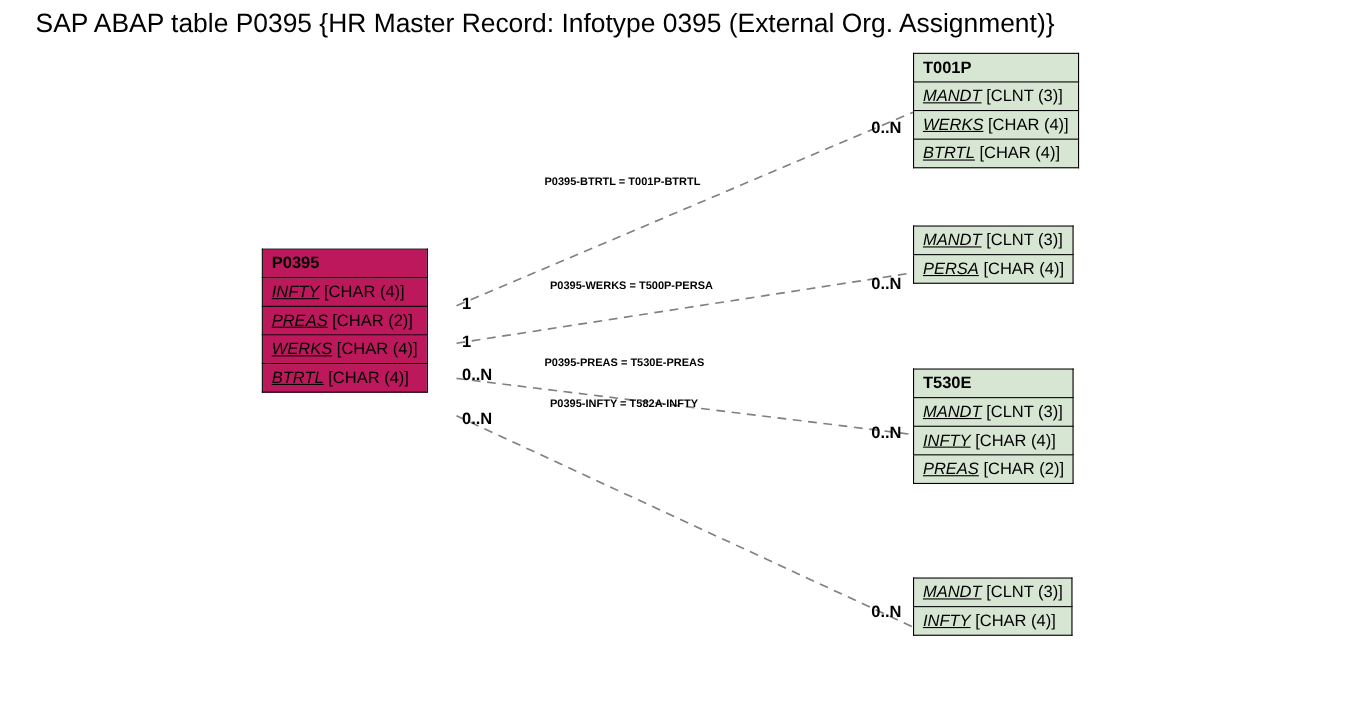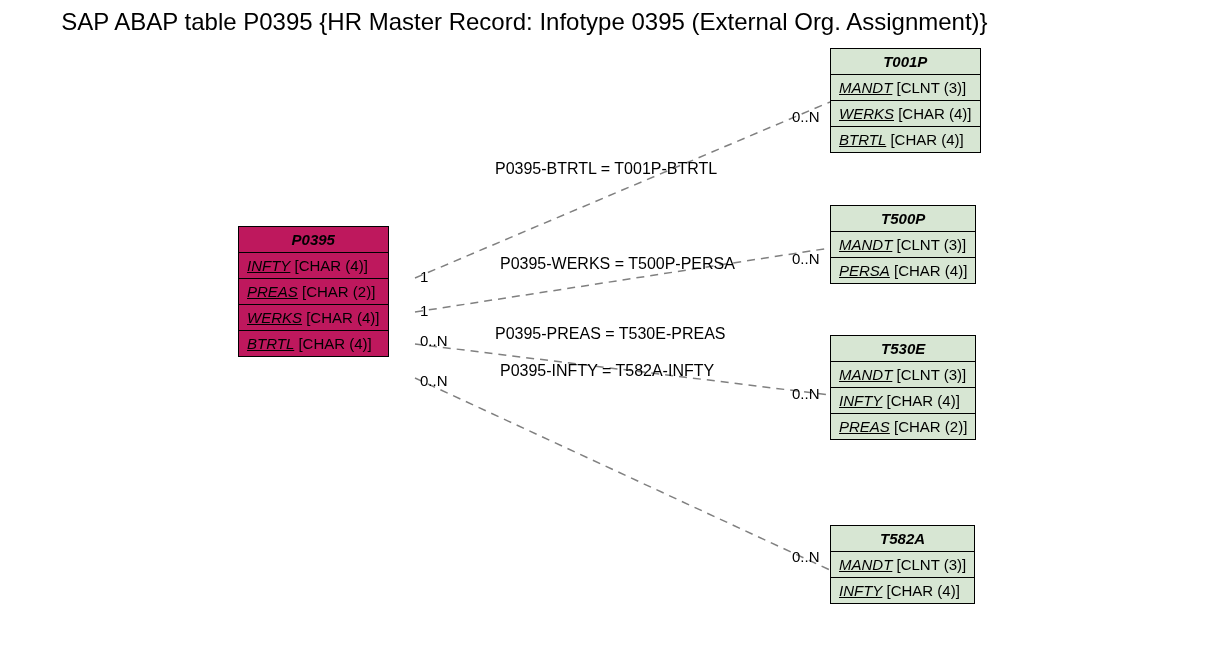--- a/index.html
+++ b/index.html
@@ -13,37 +13,35 @@
     overflow: hidden;
   }
   .title {
     position: absolute;
     top: 8px;
     left: 0;
     width: 991px;
     text-align: center;
     font-size: 24px;
     font-family: Arial, sans-serif;
-    padding-left: 29px;
   }
   .entity {
     position: absolute;
     border-collapse: collapse;
   }
   .entity th, .entity td {
     border: 1px solid #000;
     padding: 4px 8px;
     font-size: 15px;
     white-space: nowrap;
     text-align: left;
   }
   .entity th {
-    text-align: center;
+    text-align: left;
     font-weight: bold;
-    font-style: italic;
   }
   .main-entity th, .main-entity td {
     background: #be185d;
   }
   .ref-entity th, .ref-entity td {
     background: #d7e6d3;
   }
   .field-name {
     font-style: italic;
     text-decoration: underline;
@@ -51,25 +49,27 @@
   .svg-layer {
     position: absolute;
     top: 0;
     left: 0;
     width: 1223px;
     height: 650px;
     pointer-events: none;
   }
   .rel-label {
     position: absolute;
-    font-size: 16px;
+    font-size: 10px;
+    font-weight: bold;
   }
   .card-label {
     position: absolute;
     font-size: 15px;
+    font-weight: bold;
   }
 </style>
 </head>
 <body>
 
 <div class="title">SAP ABAP table P0395 {HR Master Record: Infotype 0395 (External Org. Assignment)}</div>
 
 <svg class="svg-layer">
   <line x1="415" y1="278" x2="830" y2="102" stroke="#808080" stroke-width="1.5" stroke-dasharray="8,6"></line>
   <line x1="415" y1="312" x2="830" y2="248" stroke="#808080" stroke-width="1.5" stroke-dasharray="8,6"></line>
@@ -109,23 +109,20 @@
         <td><span class="field-name">WERKS</span> <span>[CHAR (4)]</span></td>
       </tr>
   <tr>
         <td><span class="field-name">BTRTL</span> <span>[CHAR (4)]</span></td>
       </tr>
 </tbody>
   </table>
 
 <table class="entity ref-entity" style="left:830px; top:205px;">
   <tbody>
-      <tr>
-        <th>T500P</th>
-      </tr>
   <tr>
         <td><span class="field-name">MANDT</span> <span>[CLNT (3)]</span></td>
       </tr>
   <tr>
         <td><span class="field-name">PERSA</span> <span>[CHAR (4)]</span></td>
       </tr>
 </tbody>
   </table>
 
 <table class="entity ref-entity" style="left:830px; top:335px;padding-left:12px;">
@@ -140,23 +137,20 @@
         <td><span class="field-name">INFTY</span> <span>[CHAR (4)]</span></td>
       </tr>
   <tr>
         <td><span class="field-name">PREAS</span> <span>[CHAR (2)]</span></td>
       </tr>
 </tbody>
   </table>
 
 <table class="entity ref-entity" style="left:830px; top:525px;">
   <tbody>
-      <tr>
-        <th>T582A</th>
-      </tr>
   <tr>
         <td><span class="field-name">MANDT</span> <span>[CLNT (3)]</span></td>
       </tr>
   <tr>
         <td><span class="field-name">INFTY</span> <span>[CHAR (4)]</span></td>
       </tr>
 </tbody>
   </table>
 
 <div class="rel-label" style="left:495px; top:160px;">P0395-BTRTL = T001P-BTRTL</div>

